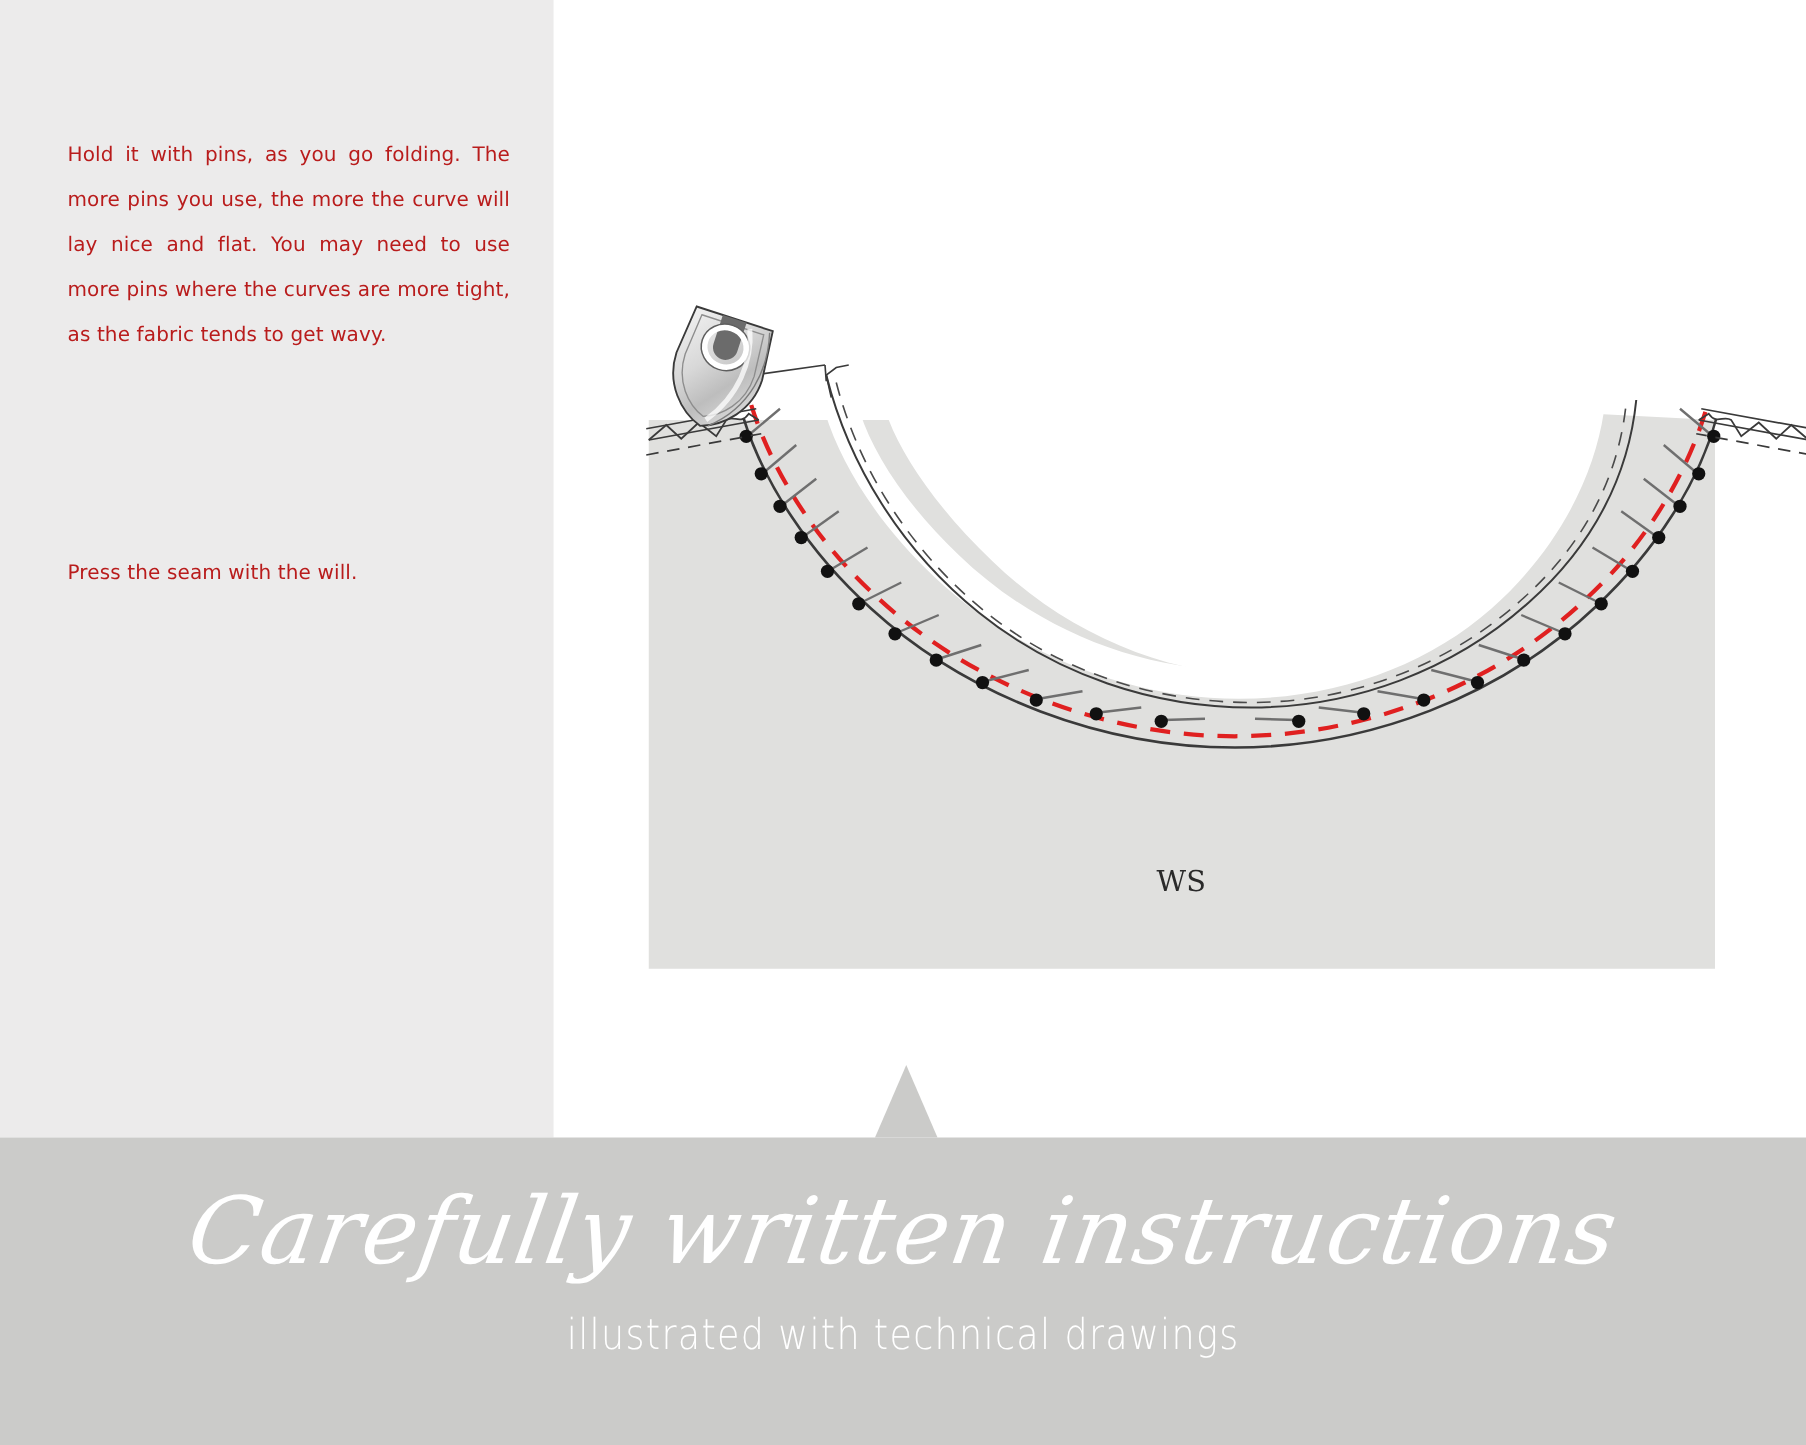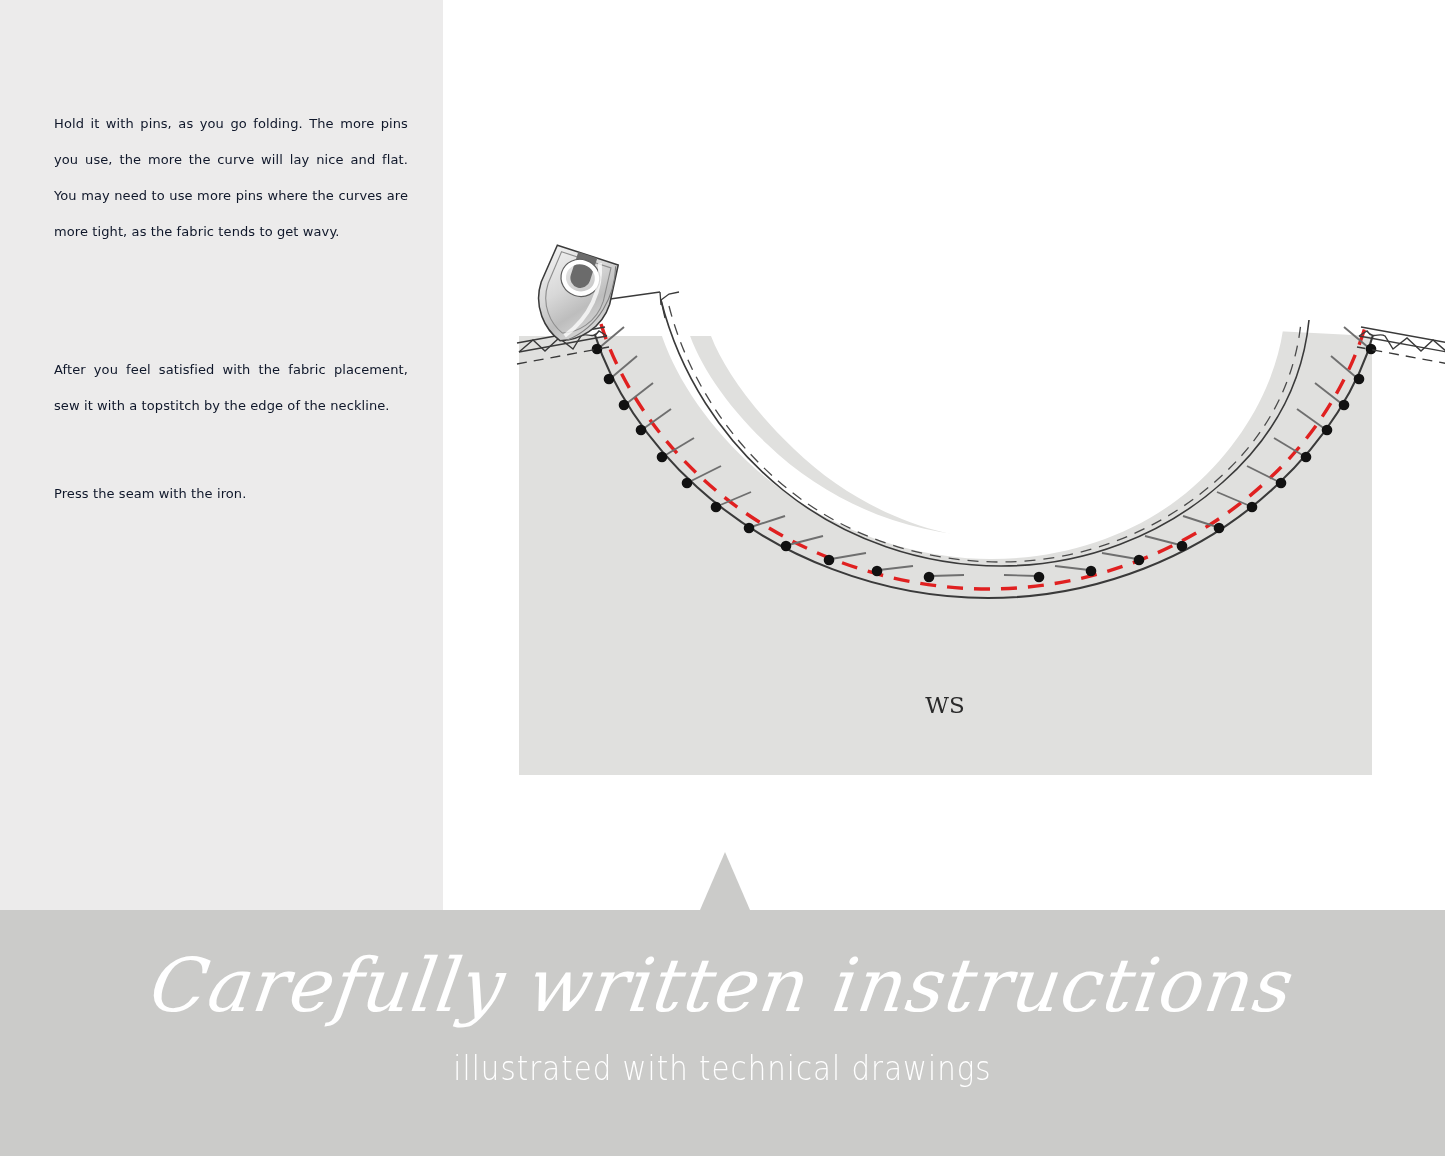--- a/index.html
+++ b/index.html
@@ -27,23 +27,23 @@
     height: 910px;
     background: #ecebeb;
   }
   #text-stack {
     position: absolute;
     left: 54px;
     top: 106px;
     width: 354px;
   }
   .para {
-    color: #0f172a;
+    color: #b91c1c;
     font-family: "DejaVu Sans", sans-serif;
-    font-size: 13px;
+    font-size: 16px;
     line-height: 36px;
     text-align: justify;
     letter-spacing: 0.1px;
     margin: 0;
   }
   .gap-lg { height: 40px; }
   .gap-md { height: 10px; }
   .gap-xl { height: 52px; }
 
   
@@ -111,23 +111,22 @@
 <body>
 
 <div id="page">
 
   <div id="text-panel">
     <div id="text-stack">
       <p class="para">Hold it with pins, as you go folding. The more pins you use, the more the curve will lay nice and flat. You may need to use more pins where the curves are more tight, as the fabric tends to get wavy.</p>
       <div class="gap-lg"></div>
       <div class="gap-md"></div>
       <div class="gap-xl"></div>
-      <p class="para">After you feel satisfied with the fabric placement, sew it with a topstitch by the edge of the neckline.</p>
       <div class="gap-xl"></div>
-      <p class="para">Press the seam with the iron.</p>
+      <p class="para">Press the seam with the will.</p>
     </div>
   </div>
 
   <div id="illustration">
     <svg width="1002" height="910" viewBox="0 0 1002 910">
 
       <defs>
         <linearGradient id="toolGrad" x1="0" y1="0" x2="1" y2="1">
           <stop offset="0%" stop-color="#f2f2f2"></stop>
           <stop offset="38%" stop-color="#d8d8d8"></stop>

